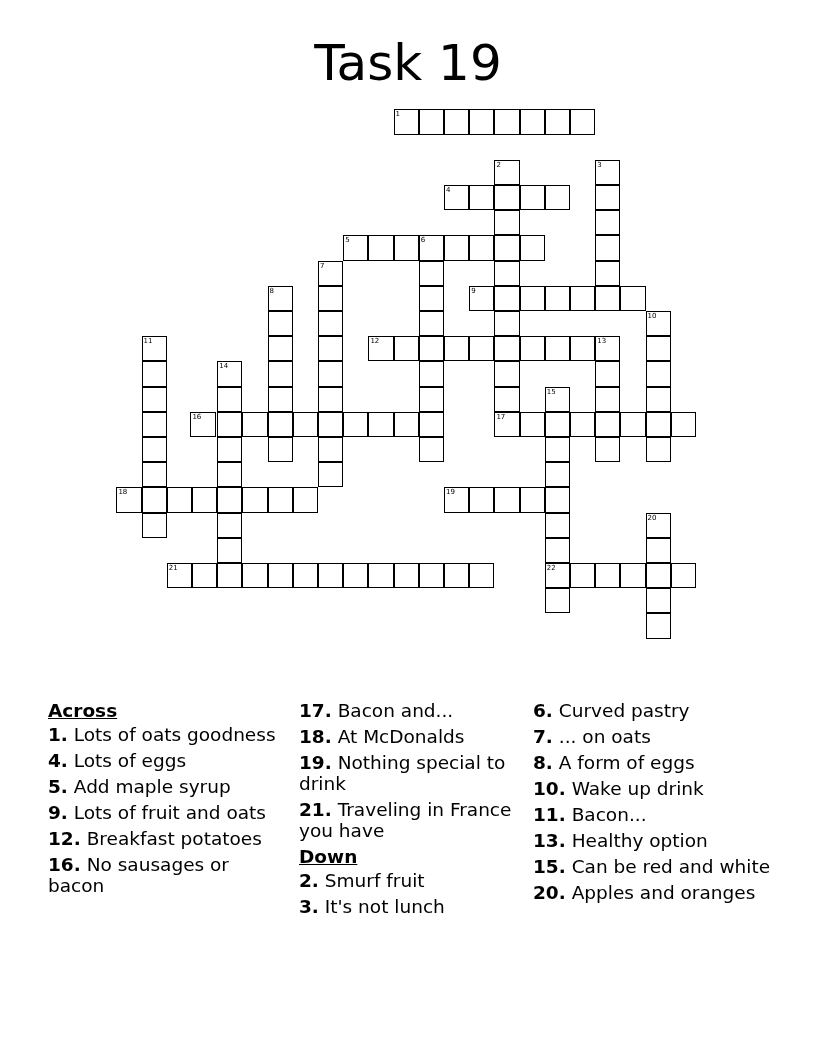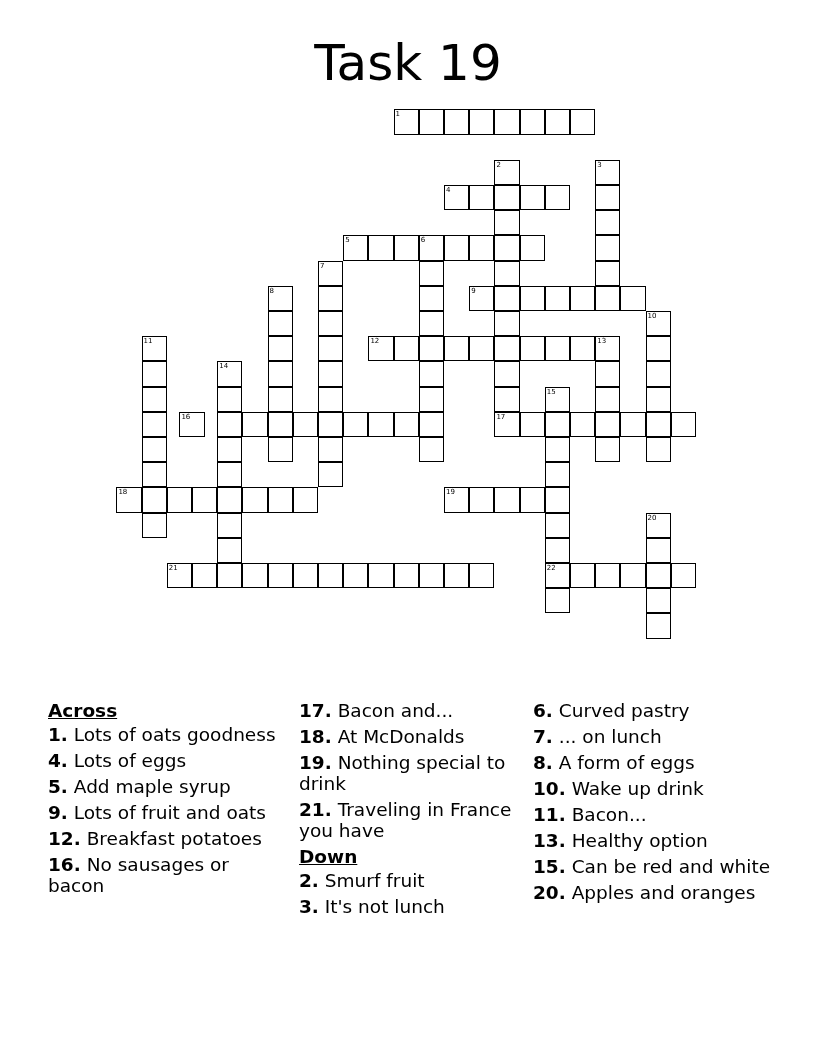--- a/index.html
+++ b/index.html
@@ -157,21 +157,21 @@
     <div class="cell" style="left: 545.4px; top: 412.4px;"></div>
     <div class="cell" style="left: 545.4px; top: 437.6px;"></div>
     <div class="cell" style="left: 545.4px; top: 462.8px;"></div>
     <div class="cell" style="left: 545.4px; top: 488px;"></div>
     <div class="cell" style="left: 545.4px; top: 513.2px;"></div>
     <div class="cell" style="left: 545.4px; top: 538.4px;"></div>
     <div class="cell" style="left: 545.4px; top: 563.6px;">
       <span class="num">22</span>
     </div>
     <div class="cell" style="left: 545.4px; top: 588.8px;"></div>
-    <div class="cell" style="left: 180px; top: 412.4px;">
+    <div class="cell" style="left: 191px; top: 412.4px;">
       <span class="num">16</span>
     </div>
     <div class="cell" style="left: 243px; top: 412.4px;"></div>
     <div class="cell" style="left: 293.4px; top: 412.4px;"></div>
     <div class="cell" style="left: 343.8px; top: 412.4px;"></div>
     <div class="cell" style="left: 369px; top: 412.4px;"></div>
     <div class="cell" style="left: 394.2px; top: 412.4px;"></div>
     <div class="cell" style="left: 520.2px; top: 412.4px;"></div>
     <div class="cell" style="left: 570.6px; top: 412.4px;"></div>
     <div class="cell" style="left: 621px; top: 412.4px;"></div>
@@ -233,20 +233,20 @@
   <div class="clue"><b>18.</b> <span>At McDonalds</span></div>
   <div class="clue"><b>19.</b> <span>Nothing special to drink</span></div>
   <div class="clue"><b>21.</b> <span>Traveling in France you have</span></div>
   <div class="heading">Down</div>
   <div class="clue"><b>2.</b> <span>Smurf fruit</span></div>
   <div class="clue"><b>3.</b> <span>It's not lunch</span></div>
 </div>
 
 <div class="clues col3">
   <div class="clue"><b>6.</b> <span>Curved pastry</span></div>
-  <div class="clue"><b>7.</b> <span>... on lunch</span></div>
+  <div class="clue"><b>7.</b> <span>... on oats</span></div>
   <div class="clue"><b>8.</b> <span>A form of eggs</span></div>
   <div class="clue"><b>10.</b> <span>Wake up drink</span></div>
   <div class="clue"><b>11.</b> <span>Bacon...</span></div>
   <div class="clue"><b>13.</b> <span>Healthy option</span></div>
   <div class="clue"><b>15.</b> <span>Can be red and white</span></div>
   <div class="clue"><b>20.</b> <span>Apples and oranges</span></div>
 </div>
 
 </body></html>

